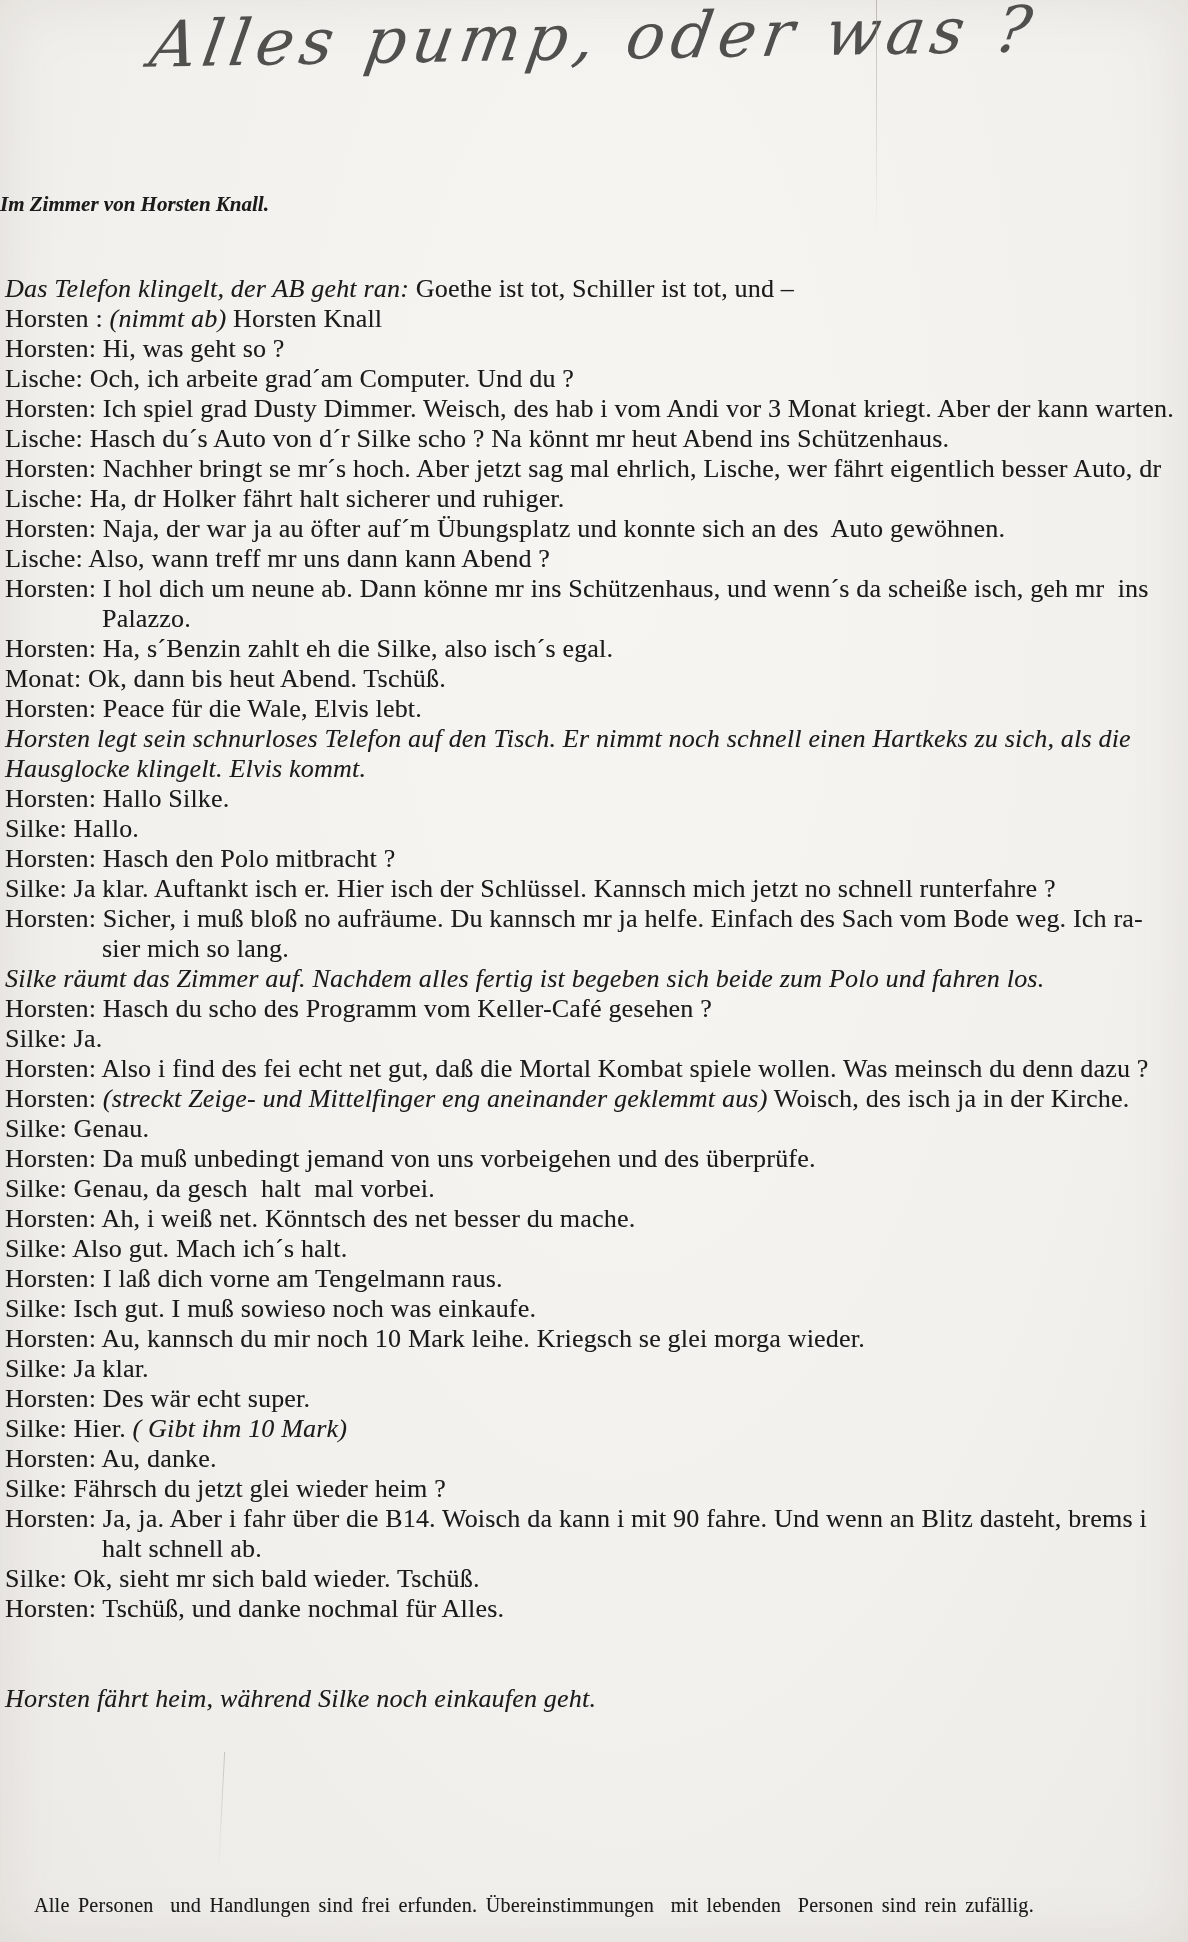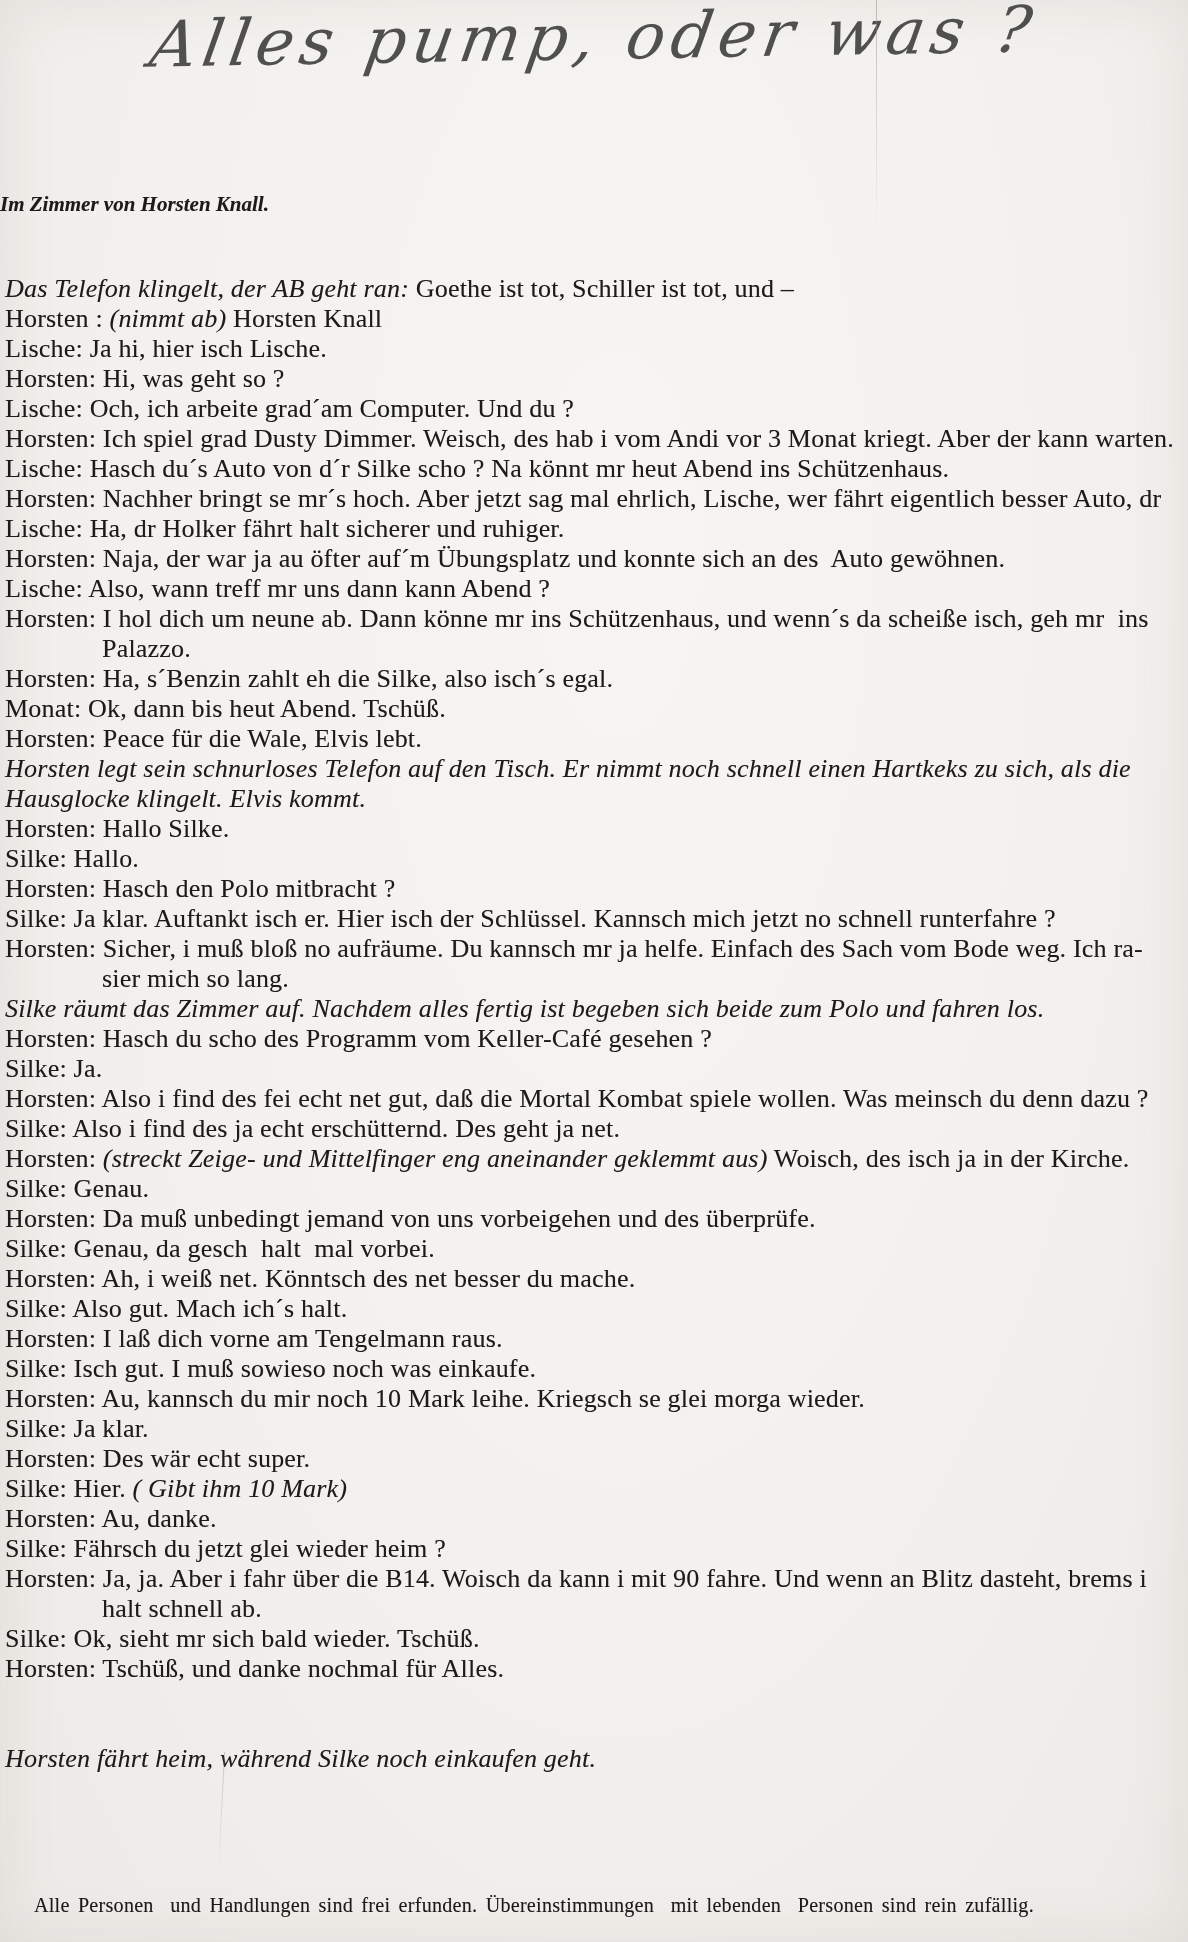--- a/index.html
+++ b/index.html
@@ -81,21 +81,20 @@
 </style>
 </head>
 <body>
 
 <div class="paper">
   <div class="title">Alles pump, oder was ?</div>
   <div class="subtitle">Im Zimmer von Horsten Knall.</div>
   <div class="script">
       <div class="line"><span class="it">Das Telefon klingelt, der AB geht ran:</span><span> Goethe ist tot, Schiller ist tot, und –</span></div>
       <div class="line"><span>Horsten : </span><span class="it">(nimmt ab)</span><span> Horsten Knall</span></div>
-      <div class="line"><span>Lische: Ja hi, hier isch Lische.</span></div>
       <div class="line"><span>Horsten: Hi, was geht so ?</span></div>
       <div class="line"><span>Lische: Och, ich arbeite grad´am Computer. Und du ?</span></div>
       <div class="line"><span>Horsten: Ich spiel grad Dusty Dimmer. Weisch, des hab i vom Andi vor 3 Monat kriegt. Aber der kann warten.</span></div>
       <div class="line"><span>Lische: Hasch du´s Auto von d´r Silke scho ? Na könnt mr heut Abend ins Schützenhaus.</span></div>
       <div class="line"><span>Horsten: Nachher bringt se mr´s hoch. Aber jetzt sag mal ehrlich, Lische, wer fährt eigentlich besser Auto, dr</span></div>
       <div class="line"><span>Lische: Ha, dr Holker fährt halt sicherer und ruhiger.</span></div>
       <div class="line"><span>Horsten: Naja, der war ja au öfter auf´m Übungsplatz und konnte sich an des  Auto gewöhnen.</span></div>
       <div class="line"><span>Lische: Also, wann treff mr uns dann kann Abend ?</span></div>
       <div class="line"><span>Horsten: I hol dich um neune ab. Dann könne mr ins Schützenhaus, und wenn´s da scheiße isch, geh mr  ins</span></div>
       <div class="line indent"><span>Palazzo.</span></div>
@@ -107,21 +106,20 @@
       <div class="line"><span>Horsten: Hallo Silke.</span></div>
       <div class="line"><span>Silke: Hallo.</span></div>
       <div class="line"><span>Horsten: Hasch den Polo mitbracht ?</span></div>
       <div class="line"><span>Silke: Ja klar. Auftankt isch er. Hier isch der Schlüssel. Kannsch mich jetzt no schnell runterfahre ?</span></div>
       <div class="line"><span>Horsten: Sicher, i muß bloß no aufräume. Du kannsch mr ja helfe. Einfach des Sach vom Bode weg. Ich ra-</span></div>
       <div class="line indent"><span>sier mich so lang.</span></div>
       <div class="line"><span class="it">Silke räumt das Zimmer auf. Nachdem alles fertig ist begeben sich beide zum Polo und fahren los.</span></div>
       <div class="line"><span>Horsten: Hasch du scho des Programm vom Keller-Café gesehen ?</span></div>
       <div class="line"><span>Silke: Ja.</span></div>
       <div class="line"><span>Horsten: Also i find des fei echt net gut, daß die Mortal Kombat spiele wollen. Was meinsch du denn dazu ?</span></div>
-      <div class="line"><span>Silke: Also i find des ja echt erschütternd. Des geht ja net.</span></div>
       <div class="line"><span>Horsten: </span><span class="it">(streckt Zeige- und Mittelfinger eng aneinander geklemmt aus)</span><span> Woisch, des isch ja in der Kirche.</span></div>
       <div class="line"><span>Silke: Genau.</span></div>
       <div class="line"><span>Horsten: Da muß unbedingt jemand von uns vorbeigehen und des überprüfe.</span></div>
       <div class="line"><span>Silke: Genau, da gesch  halt  mal vorbei.</span></div>
       <div class="line"><span>Horsten: Ah, i weiß net. Könntsch des net besser du mache.</span></div>
       <div class="line"><span>Silke: Also gut. Mach ich´s halt.</span></div>
       <div class="line"><span>Horsten: I laß dich vorne am Tengelmann raus.</span></div>
       <div class="line"><span>Silke: Isch gut. I muß sowieso noch was einkaufe.</span></div>
       <div class="line"><span>Horsten: Au, kannsch du mir noch 10 Mark leihe. Kriegsch se glei morga wieder.</span></div>
       <div class="line"><span>Silke: Ja klar.</span></div>

